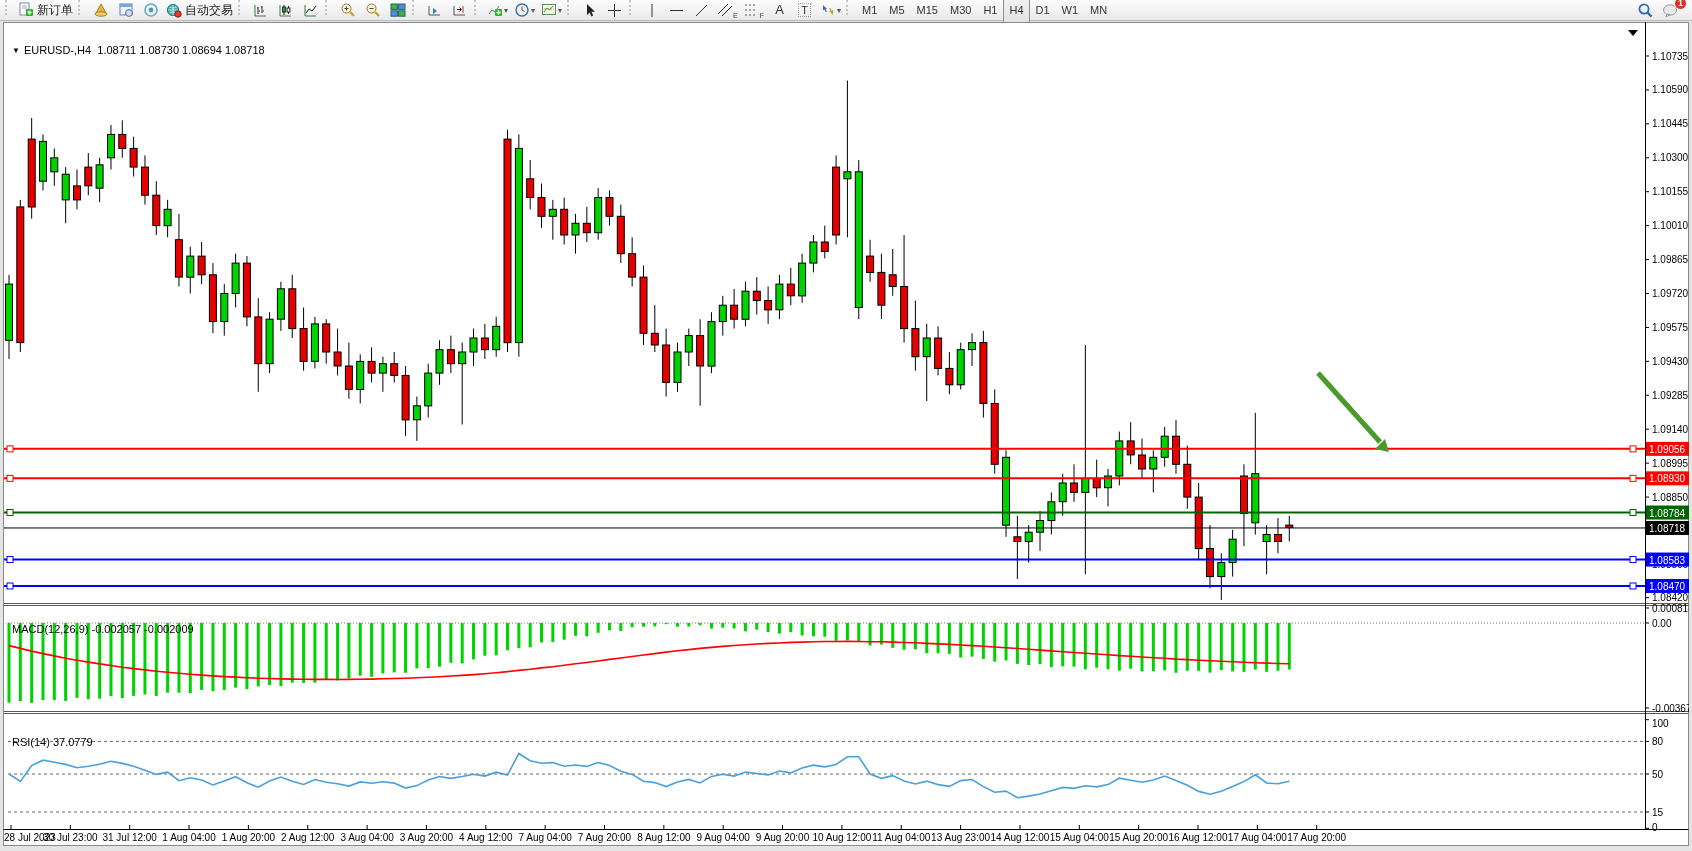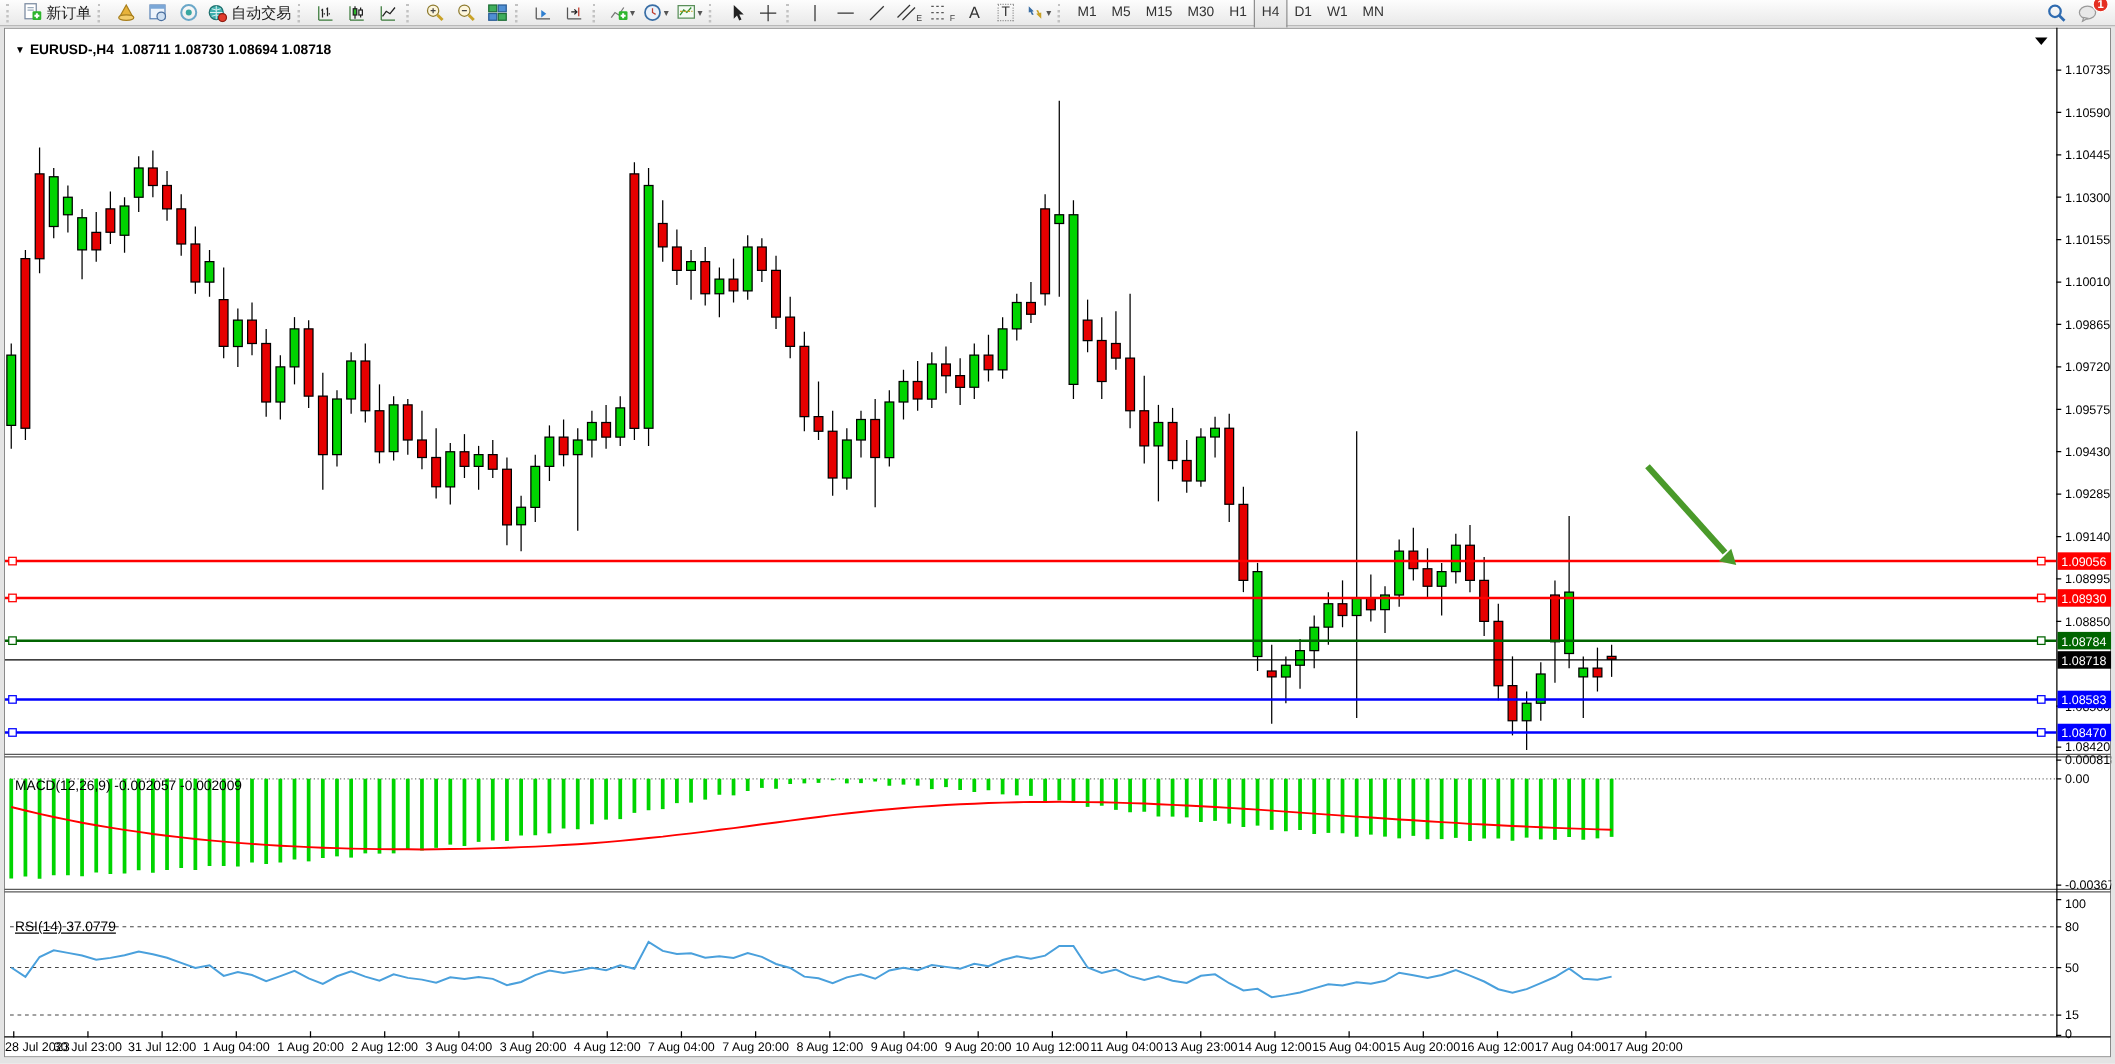--- a/index.html
+++ b/index.html
@@ -1,35 +1,35 @@
 <!DOCTYPE html>
 <html><head>
 <meta charset="utf-8">
 <style>
   html,body{margin:0;padding:0;}
   body{width:1692px;height:851px;background:#e4e4e4;font-family:"Liberation Sans",sans-serif;position:relative;overflow:hidden;}
   
-  .toolbar{position:absolute;left:0;top:0;width:100%;height:21px;background:linear-gradient(#fdfdfd,#e9e9e9);border-bottom:1px solid #b9b9b9;display:flex;align-items:center;padding:0 3px;box-sizing:border-box;}
+  .toolbar{position:absolute;left:0;top:0;width:100%;height:21px;background:linear-gradient(#fdfdfd,#e9e9e9);border-bottom:1px solid #b9b9b9;display:flex;padding:0 3px;box-sizing:border-box;}
   .grip{width:4px;height:15px;border-left:2px dotted #c2c2c2;margin:0 4px 0 2px;}
   .tb-btn{height:18px;min-width:19px;display:inline-flex;align-items:center;justify-content:center;padding:0 2px;border:1px solid transparent;border-radius:2px;color:#444;font-size:11px;cursor:default;}
   .tb-btn svg{display:block;}
   .tb-label{font-size:12px;color:#1a1a1a;margin-left:3px;white-space:nowrap;}
   .dd{font-size:8px;color:#555;margin-left:1px;}
   .tf-btn{height:16px;padding:8px 5px;font-size:11px;color:#333;display:inline-flex;align-items:center;border:1px solid transparent;}
   .tf-btn.active{background:linear-gradient(#f6f6f6,#dfdfdf);border:1px solid #8f8f8f;}
   .tb-right{margin-left:auto;display:flex;align-items:center;}
   .badge{position:absolute;top:-4px;right:-5px;background:#e53022;color:#fff;border-radius:7px;font-size:9px;line-height:11px;min-width:11px;text-align:center;font-weight:bold;border:1px solid #fff;}
   .glyph{font-size:12px;line-height:12px;}
   
   .chart-area{position:absolute;left:3px;top:22px;width:1686px;height:824px;background:#fff;}
-  .legend{position:absolute;left:9px;top:12px;font-size:11px;color:#000;white-space:pre;font-weight:bold;}
+  .legend{position:absolute;left:9px;top:22px;font-size:11px;color:#000;white-space:pre;}
   .legend .tri{font-size:8px;vertical-align:1px;margin-right:4px;color:#000;}
   .ind-label{position:absolute;left:9px;font-size:11px;color:#000;margin-top:15px;}
   .ind-label.macd{top:586px;}
-  .ind-label.rsi{top:699px;text-decoration:underline;}
+  .ind-label.rsi{top:699px;}
 </style>
 </head>
 <body>
 
 <div class="toolbar">
   <span class="grip"></span>
   <span class="tb-btn">
     <svg width="16" height="16" viewBox="0 0 16 16">
         <rect x="2" y="1" width="9" height="12" fill="#fff" stroke="#7a8aa0"></rect>
         <line x1="4" y1="4" x2="9" y2="4" stroke="#9ab"></line>

